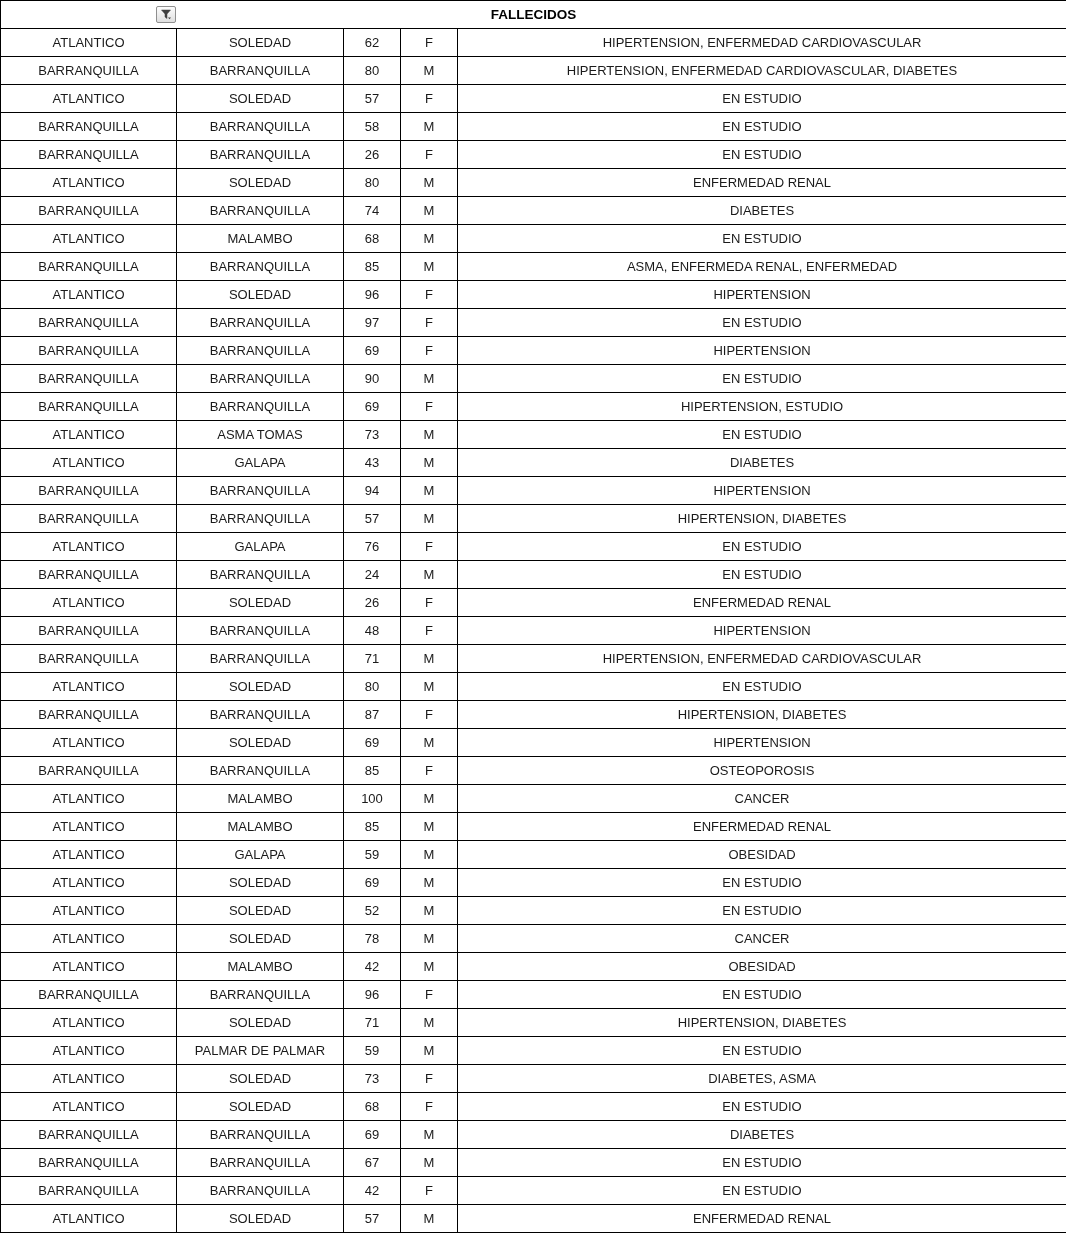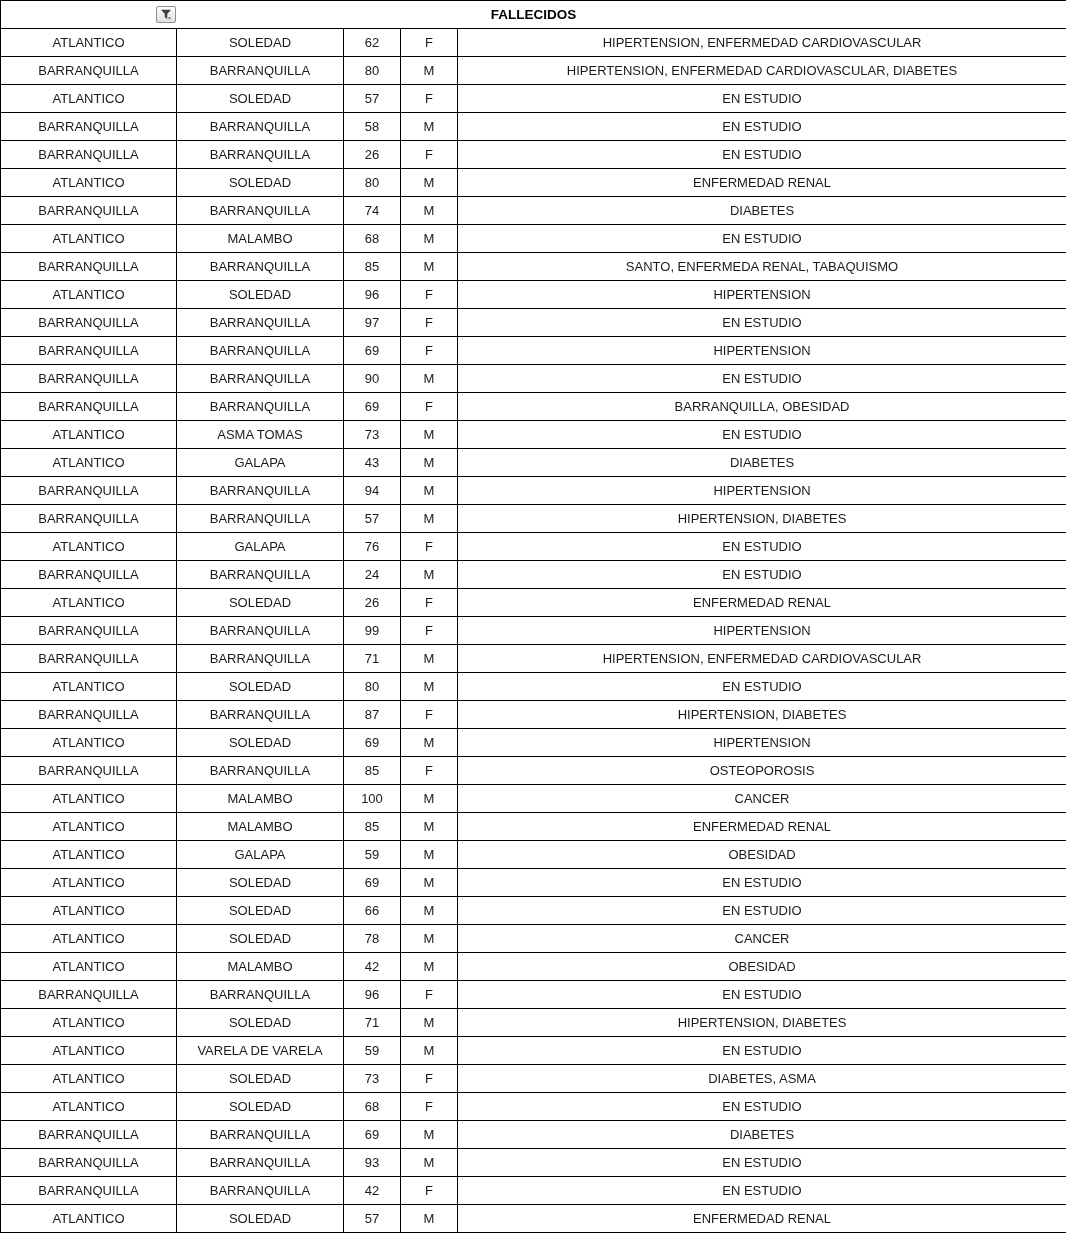--- a/index.html
+++ b/index.html
@@ -138,21 +138,21 @@
           <td>MALAMBO</td>
           <td>68</td>
           <td>M</td>
           <td>EN ESTUDIO</td>
         </tr>
         <tr>
           <td>BARRANQUILLA</td>
           <td>BARRANQUILLA</td>
           <td>85</td>
           <td>M</td>
-          <td>SANTO, ENFERMEDA RENAL, TABAQUISMO</td>
+          <td>ASMA, ENFERMEDA RENAL, ENFERMEDAD</td>
         </tr>
         <tr>
           <td>ATLANTICO</td>
           <td>SOLEDAD</td>
           <td>96</td>
           <td>F</td>
           <td>HIPERTENSION</td>
         </tr>
         <tr>
           <td>BARRANQUILLA</td>
@@ -173,21 +173,21 @@
           <td>BARRANQUILLA</td>
           <td>90</td>
           <td>M</td>
           <td>EN ESTUDIO</td>
         </tr>
         <tr>
           <td>BARRANQUILLA</td>
           <td>BARRANQUILLA</td>
           <td>69</td>
           <td>F</td>
-          <td>BARRANQUILLA, OBESIDAD</td>
+          <td>HIPERTENSION, ESTUDIO</td>
         </tr>
         <tr>
           <td>ATLANTICO</td>
           <td>ASMA TOMAS</td>
           <td>73</td>
           <td>M</td>
           <td>EN ESTUDIO</td>
         </tr>
         <tr>
           <td>ATLANTICO</td>
@@ -227,21 +227,21 @@
         <tr>
           <td>ATLANTICO</td>
           <td>SOLEDAD</td>
           <td>26</td>
           <td>F</td>
           <td>ENFERMEDAD RENAL</td>
         </tr>
         <tr>
           <td>BARRANQUILLA</td>
           <td>BARRANQUILLA</td>
-          <td>99</td>
+          <td>48</td>
           <td>F</td>
           <td>HIPERTENSION</td>
         </tr>
         <tr>
           <td>BARRANQUILLA</td>
           <td>BARRANQUILLA</td>
           <td>71</td>
           <td>M</td>
           <td>HIPERTENSION, ENFERMEDAD CARDIOVASCULAR</td>
         </tr>
@@ -297,21 +297,21 @@
         <tr>
           <td>ATLANTICO</td>
           <td>SOLEDAD</td>
           <td>69</td>
           <td>M</td>
           <td>EN ESTUDIO</td>
         </tr>
         <tr>
           <td>ATLANTICO</td>
           <td>SOLEDAD</td>
-          <td>66</td>
+          <td>52</td>
           <td>M</td>
           <td>EN ESTUDIO</td>
         </tr>
         <tr>
           <td>ATLANTICO</td>
           <td>SOLEDAD</td>
           <td>78</td>
           <td>M</td>
           <td>CANCER</td>
         </tr>
@@ -331,21 +331,21 @@
         </tr>
         <tr>
           <td>ATLANTICO</td>
           <td>SOLEDAD</td>
           <td>71</td>
           <td>M</td>
           <td>HIPERTENSION, DIABETES</td>
         </tr>
         <tr>
           <td>ATLANTICO</td>
-          <td>VARELA DE VARELA</td>
+          <td>PALMAR DE PALMAR</td>
           <td>59</td>
           <td>M</td>
           <td>EN ESTUDIO</td>
         </tr>
         <tr>
           <td>ATLANTICO</td>
           <td>SOLEDAD</td>
           <td>73</td>
           <td>F</td>
           <td>DIABETES, ASMA</td>
@@ -360,21 +360,21 @@
         <tr>
           <td>BARRANQUILLA</td>
           <td>BARRANQUILLA</td>
           <td>69</td>
           <td>M</td>
           <td>DIABETES</td>
         </tr>
         <tr>
           <td>BARRANQUILLA</td>
           <td>BARRANQUILLA</td>
-          <td>93</td>
+          <td>67</td>
           <td>M</td>
           <td>EN ESTUDIO</td>
         </tr>
         <tr>
           <td>BARRANQUILLA</td>
           <td>BARRANQUILLA</td>
           <td>42</td>
           <td>F</td>
           <td>EN ESTUDIO</td>
         </tr>

